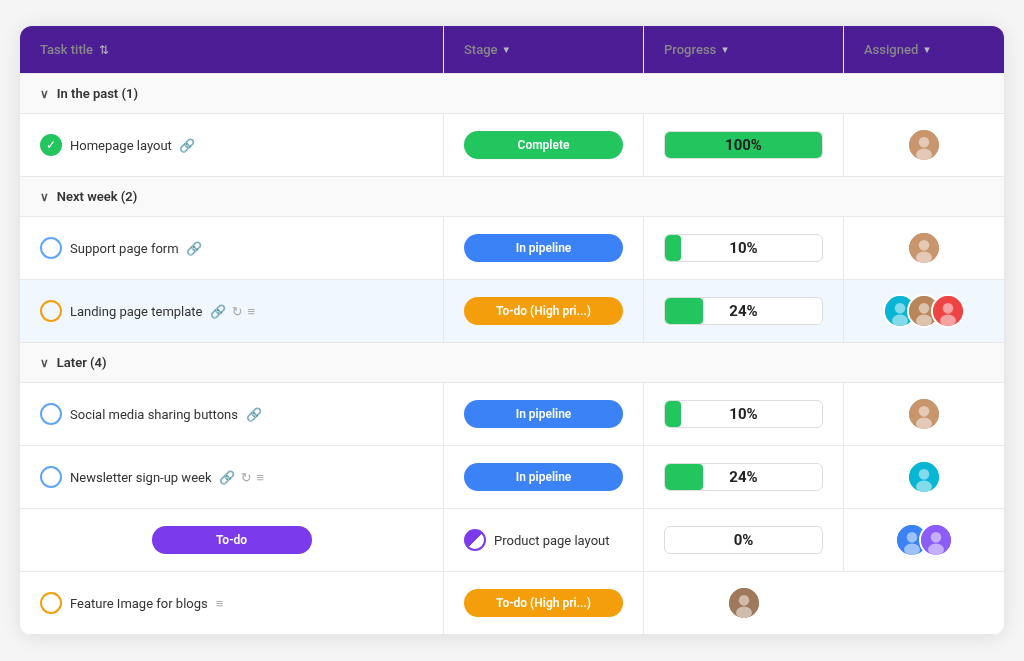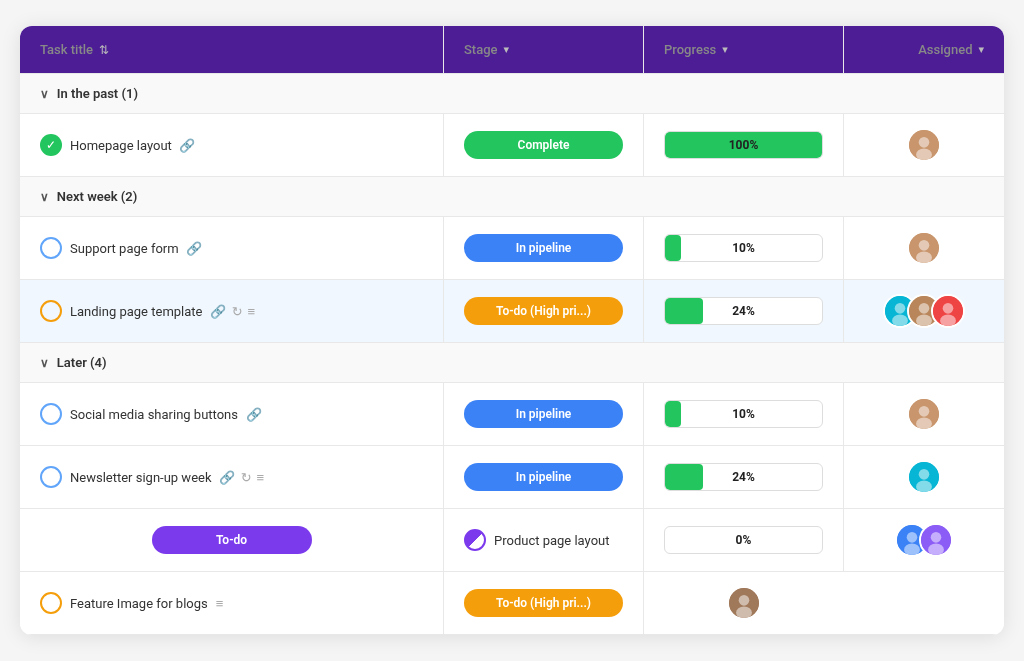--- a/index.html
+++ b/index.html
@@ -29,21 +29,21 @@
       padding: 16px 20px;
       font-size: 13px;
       color: #888;
       font-weight: 500;
       display: flex;
       align-items: center;
       gap: 6px;
       border-right: 1px solid #e8e8e8;
       cursor: pointer;
     }
-    .header-cell:last-child { border-right: none; justify-content: flex-end; }
+    .header-cell:last-child { border-right: none; }
     .header-cell .sort-icon { color: #bbb; font-size: 12px; }
     .header-cell .dropdown-icon { color: #bbb; font-size: 11px; }
 
     .group-header {
       display: flex;
       align-items: center;
       gap: 8px;
       padding: 12px 20px;
       background: #f9f9f9;
       border-bottom: 1px solid #e8e8e8;
@@ -131,21 +131,21 @@
       position: relative;
     }
     .progress-bar-fill {
       height: 100%;
       border-radius: 4px;
     }
     .progress-label {
       position: absolute;
       top: 50%; left: 50%;
       transform: translate(-50%, -50%);
-      font-size: 12px;
+      font-size: 15px;
       font-weight: 700;
       color: #222;
       z-index: 1;
     }
     .progress-bar-green { background: #22c55e; }
 
     .avatars {
       display: flex;
       align-items: center;
     }

